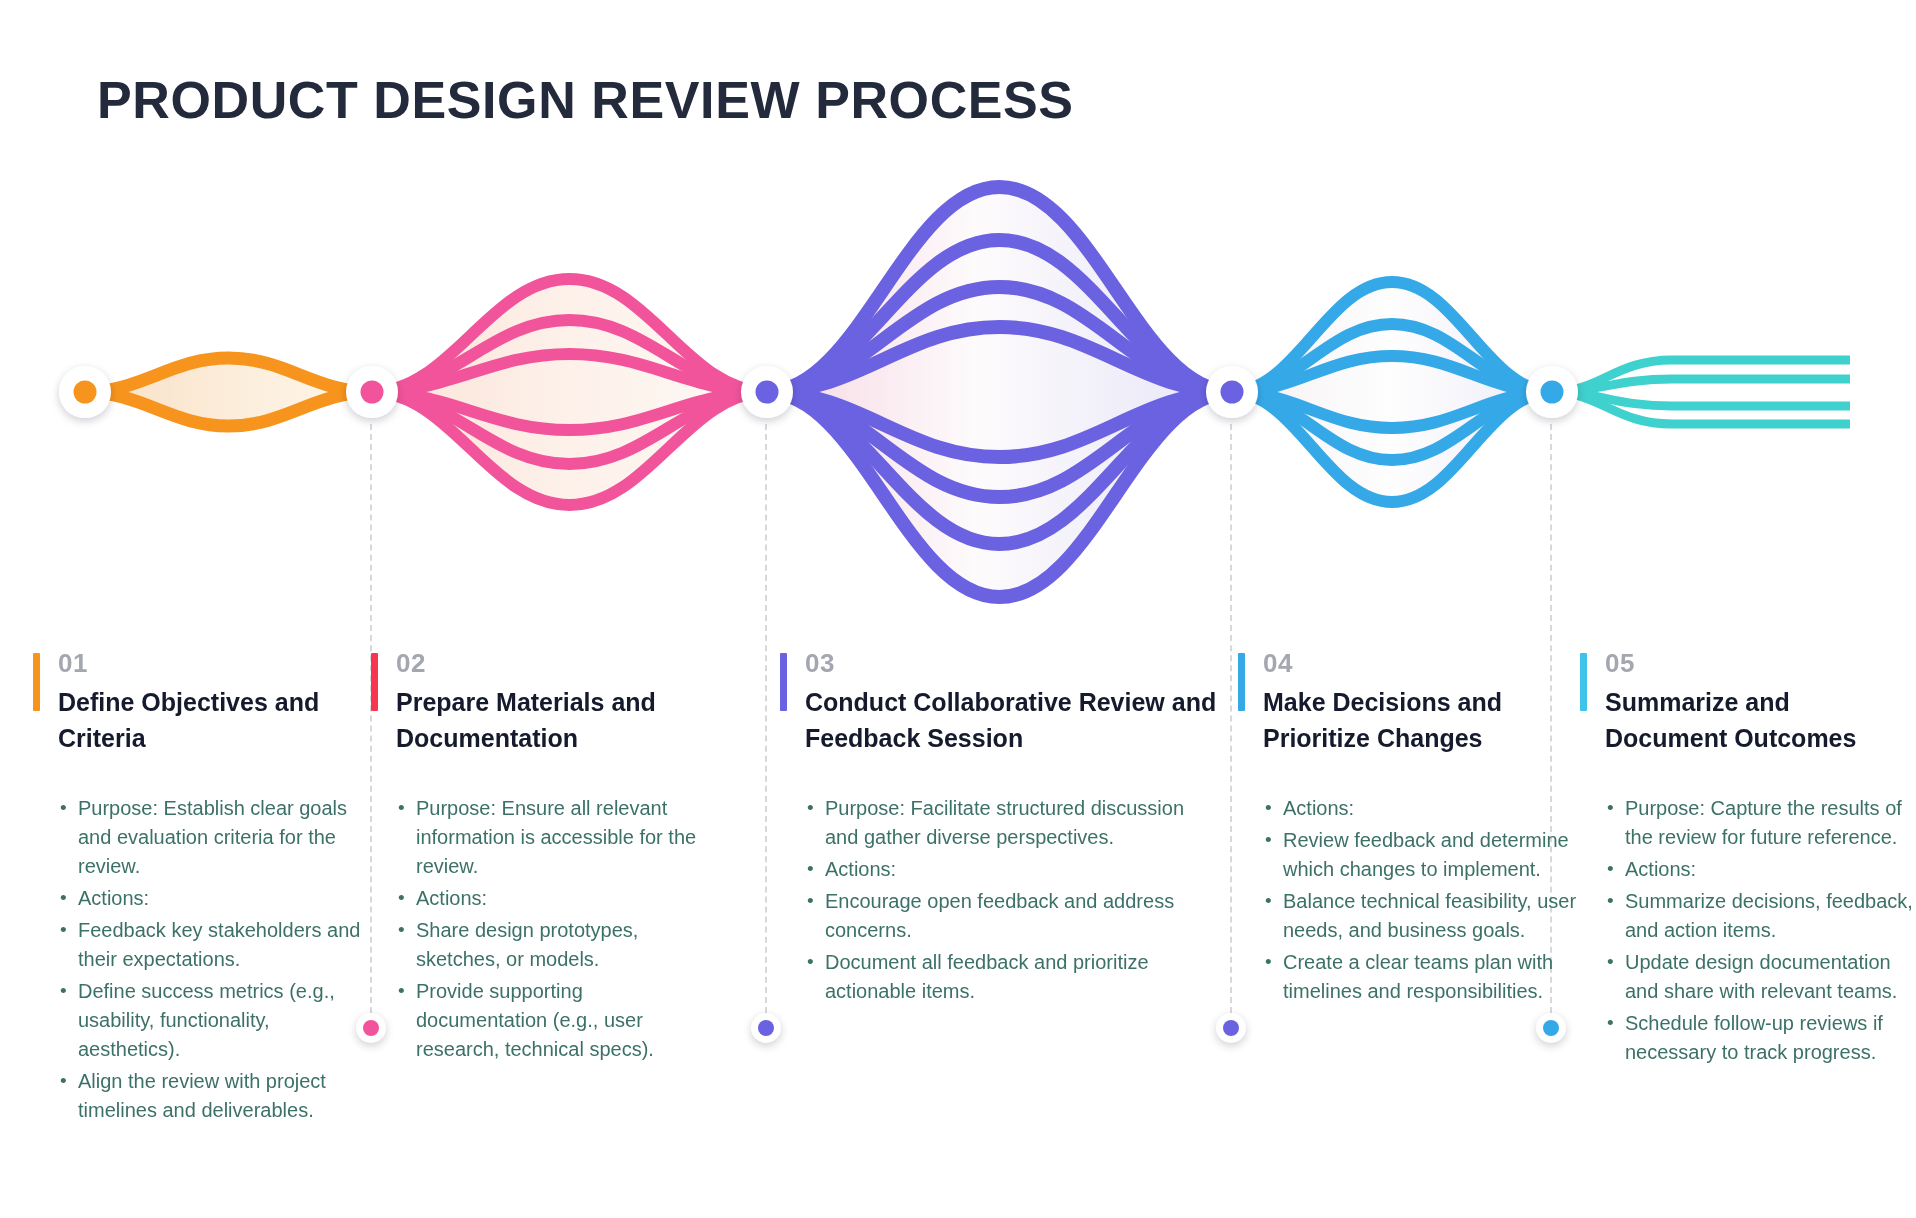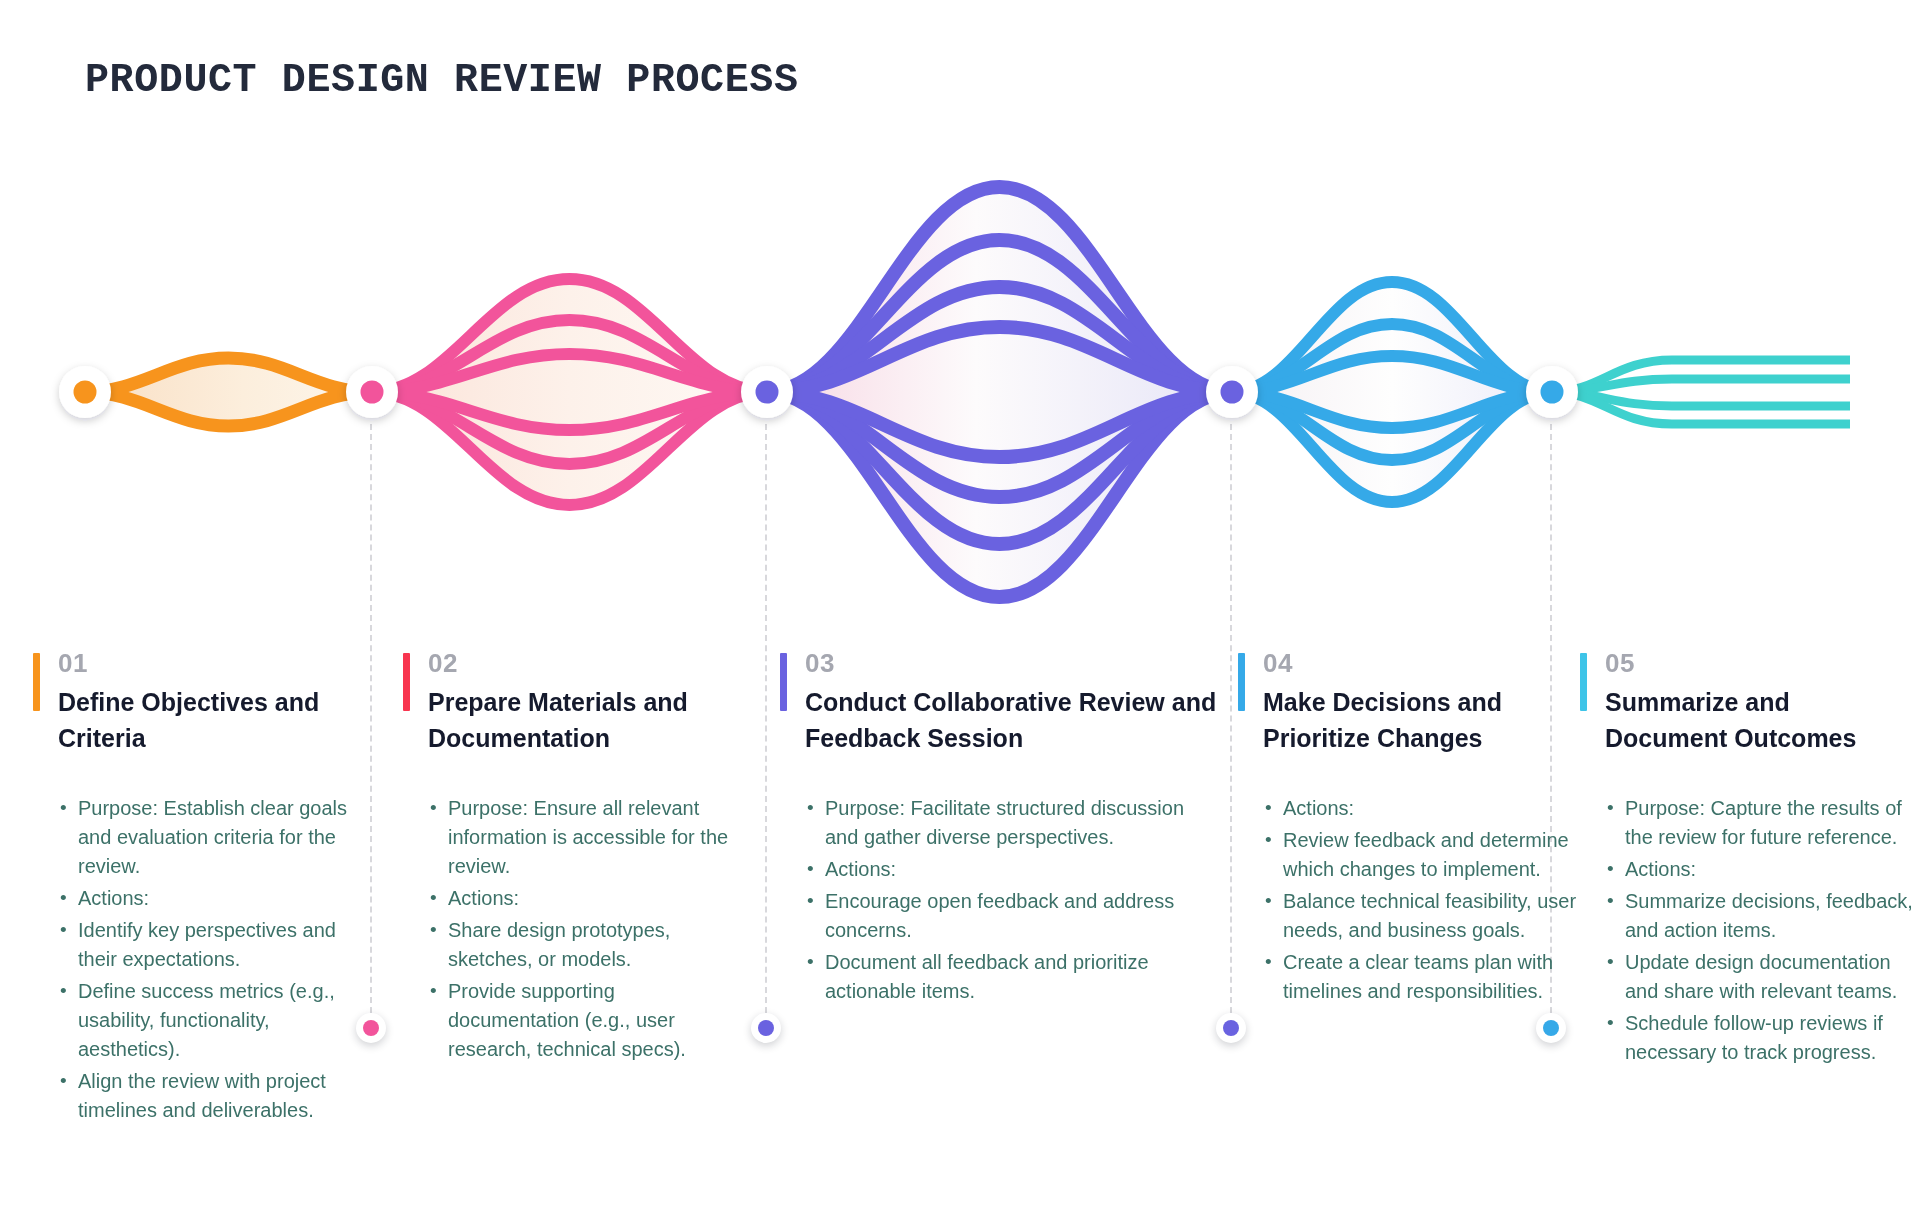--- a/index.html
+++ b/index.html
@@ -8,26 +8,25 @@
     background:#ffffff;
     font-family:"Liberation Sans", sans-serif;
     position:relative;
     overflow:hidden;
   }
   .canvas{position:absolute;inset:0;}
 
   .page-title{
     position:absolute;
     left:85px;top:58px;
-    font-size:40px;
+    font-size:52px;
     font-weight:700;
     letter-spacing:0.6px;
     color:var(--title,#232A3B);
-    margin:0;
-    font-family:Liberation Mono, monospace;
+    margin:12px;
   }
 
   .timeline-svg{
     position:absolute;
     left:0;top:140px;
     width:1916px;height:520px;
     pointer-events:none;
   }
 
   .divider{
@@ -85,21 +84,21 @@
   }
   .step-bullets li{position:relative;margin:0 0 3px 0;}
   .step-bullets li::before{
     content:"•";
     position:absolute;
     left:-18px;top:0;
     font-size:19px;
     color:var(--bullet,#3C7168);
   }
   .s1{left:58px;width:300px;}
-  .s2{left:428px;width:330px;}
+  .s2{left:396px;width:330px;}
   .s3{left:805px;width:430px;}
   .s4{left:1263px;width:300px;}
   .s5{left:1605px;width:295px;}
   .s1 .step-bullets{width:292px;}
   .s2 .step-bullets{width:302px;}
   .s3 .step-bullets{width:372px;}
   .s4 .step-bullets{width:298px;}
   .s5 .step-bullets{width:295px;}
 </style>
 </head>
@@ -198,21 +197,21 @@
     </g>
   </svg>
 
   <section class="step s1">
     <span class="accent-bar" style="background: rgb(247, 148, 29);"></span>
     <div class="step-num">01</div>
     <h2 class="step-title">Define Objectives and Criteria</h2>
     <ul class="step-bullets">
         <li>Purpose: Establish clear goals and evaluation criteria for the review.</li>
         <li>Actions:</li>
-        <li>Identify key perspectives and their expectations.</li>
+        <li>Feedback key stakeholders and their expectations.</li>
         <li>Define success metrics (e.g., usability, functionality, aesthetics).</li>
         <li>Align the review with project timelines and deliverables.</li>
       </ul>
   </section>
 
   <section class="step s2">
     <span class="accent-bar" style="background: rgb(248, 53, 79);"></span>
     <div class="step-num">02</div>
     <h2 class="step-title">Prepare Materials and Documentation</h2>
     <ul class="step-bullets">

